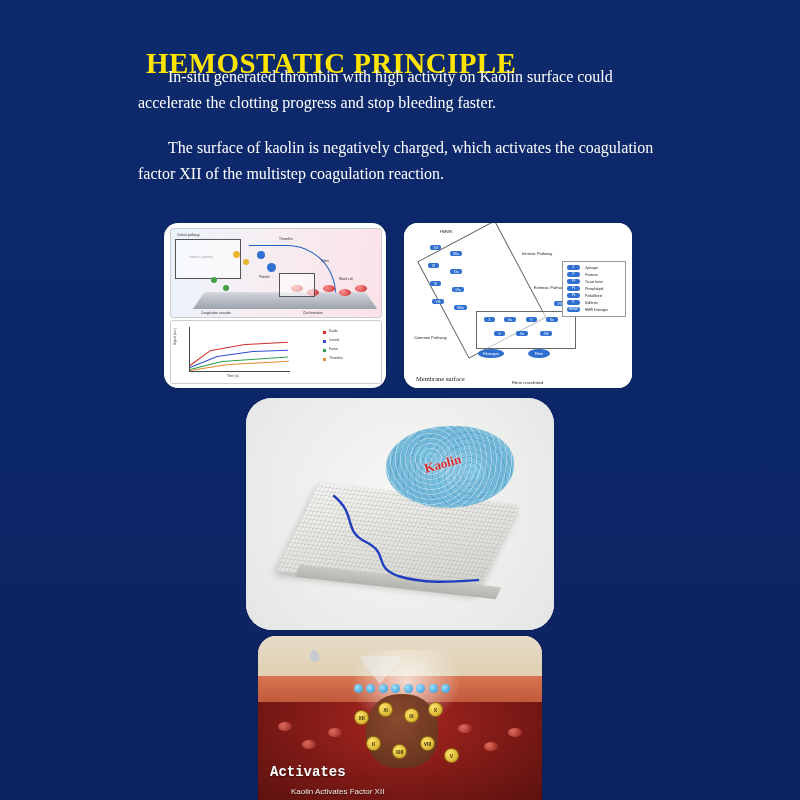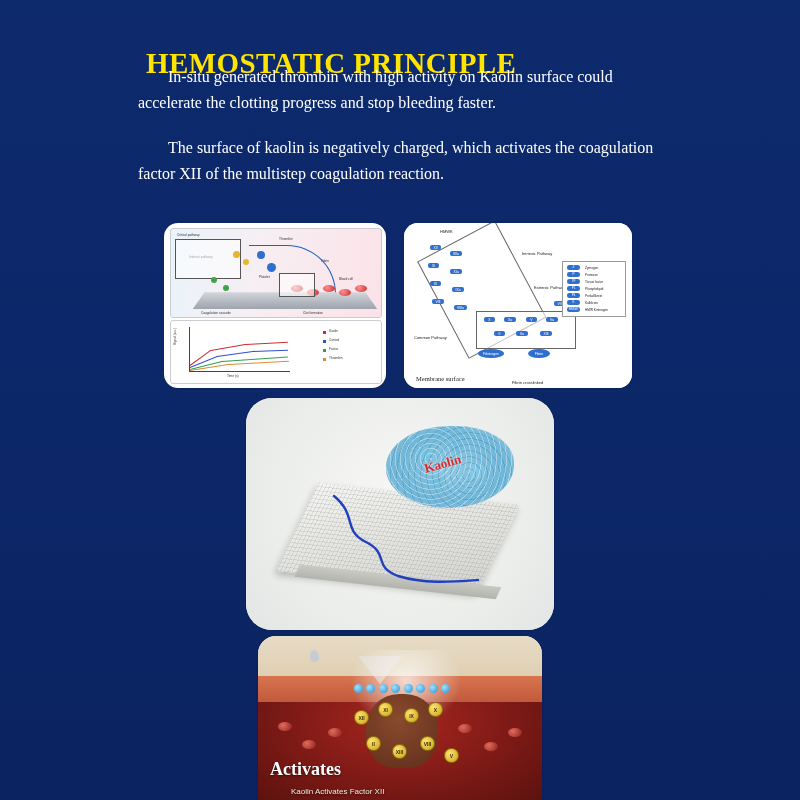--- a/index.html
+++ b/index.html
@@ -229,22 +229,22 @@
     position:absolute; left:100px; top:20px; width:0; height:0;
     border-left: 22px solid transparent; border-right: 22px solid transparent;
     border-top: 28px solid rgba(230,230,230,0.55);
   }
   .wd-glow {
     position:absolute; left:92px; top:14px; width:112px; height:78px;
     background: radial-gradient(ellipse at 50% 40%, rgba(255,255,255,0.75), rgba(255,255,255,0) 70%);
   }
   .wd-activates {
     position:absolute; left:12px; bottom:20px;
-    color:#ffffff; font-size:18px; font-weight:bold;
-    font-family: Liberation Serif, serif;
+    color:#ffffff; font-size:14px; font-weight:bold;
+    font-family: Liberation Mono, monospace;
     text-shadow: 0 1px 2px rgba(0,0,0,0.6);
   }
   .wd-sub {
     position:absolute; left:12px; bottom:4px;
     color:#efe9dd; font-size:8px;
     font-family: "Liberation Sans", sans-serif;
     text-shadow: 0 1px 2px rgba(0,0,0,0.6);
     padding-left: 21px;
   }
   .wd-droplet {

